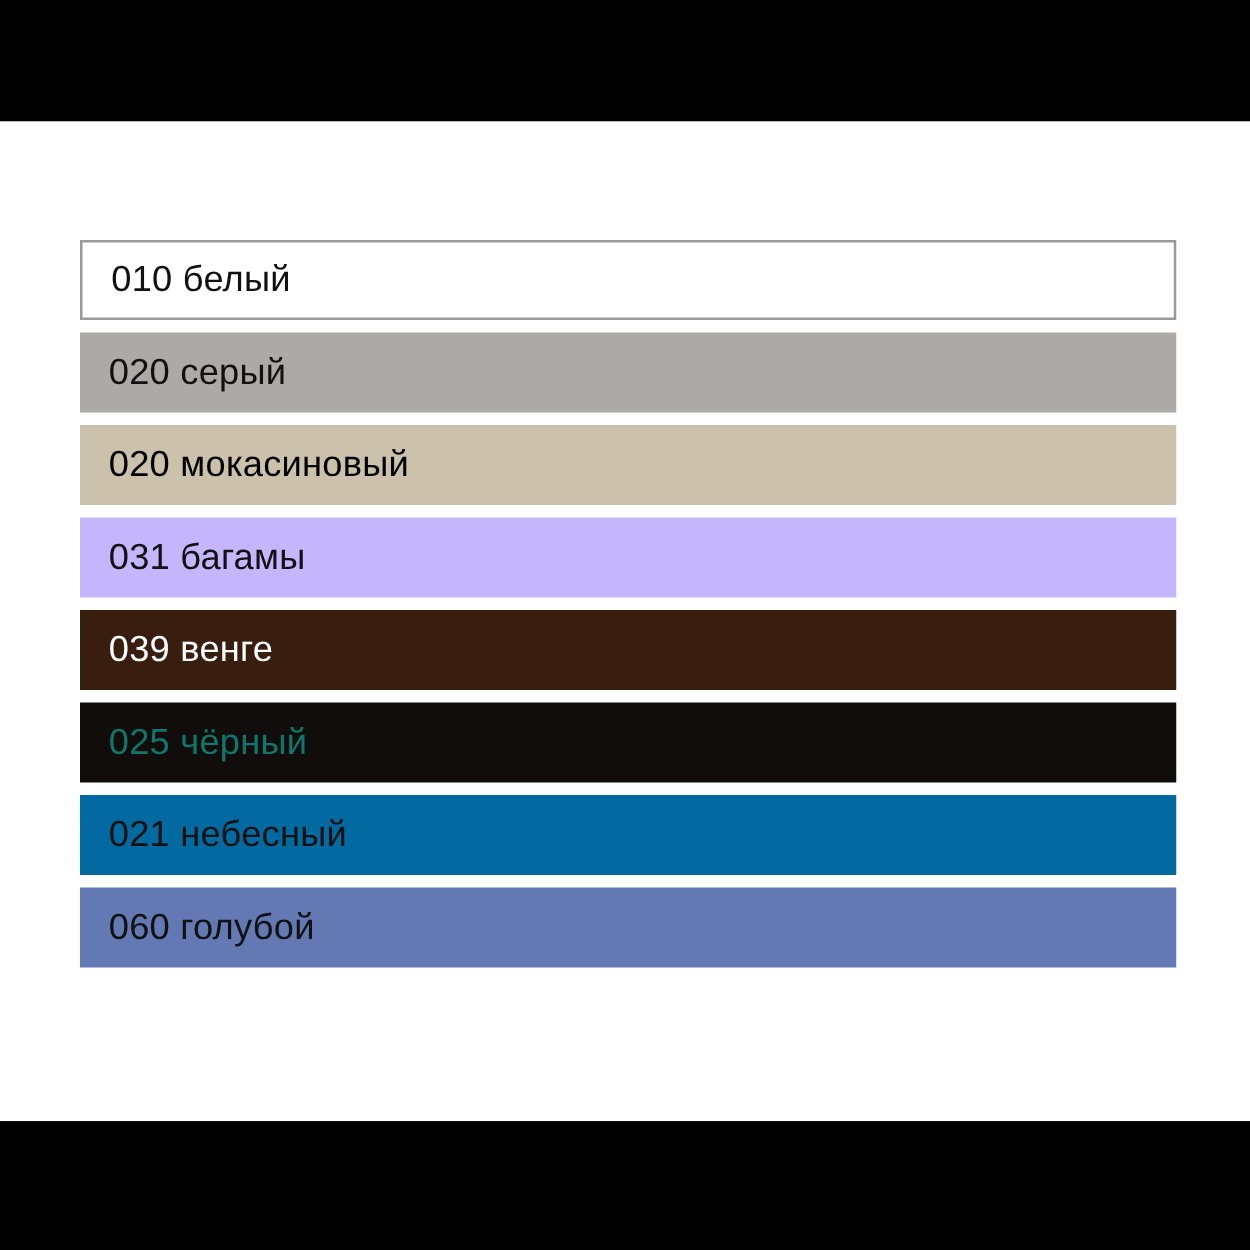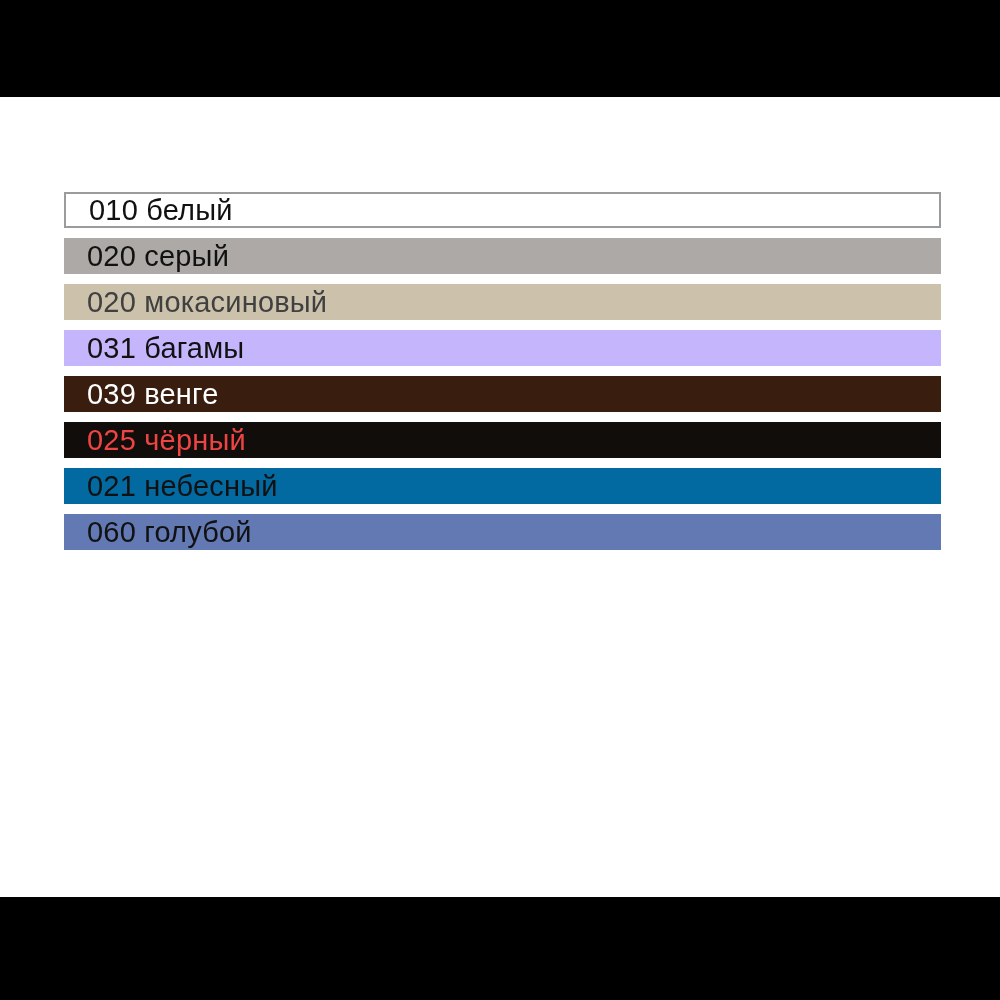--- a/index.html
+++ b/index.html
@@ -39,21 +39,21 @@
 
   #swatch-list {
     position: absolute;
     left: 64px;
     top: 95px;           
     width: 877px;
   }
   .swatch-row {
     position: relative;
     box-sizing: border-box;
-    height: 36px;
+    height: 64px;
     margin-bottom: 10px;
     display: flex;
     align-items: center;
     padding-left: 23px;
   }
   .swatch-row:last-child { margin-bottom: 0; }
   .swatch-label {
     font-size: 29px;
     line-height: 1;
     letter-spacing: 0.2px;
@@ -73,30 +73,30 @@
 
   <div id="stage">
     <div id="swatch-list">
         <div class="swatch-row bordered" style="background: rgb(255, 255, 255); border-color: rgb(155, 155, 155);">
           <span class="swatch-label" style="color: rgb(17, 17, 17);">010 белый</span>
         </div>
         <div class="swatch-row" style="background: rgb(173, 169, 166);">
           <span class="swatch-label" style="color: rgb(17, 17, 17);">020 серый</span>
         </div>
         <div class="swatch-row" style="background: rgb(204, 194, 171);">
-          <span class="swatch-label" style="color: #404040;">020 мокасиновый</span>
+          <span class="swatch-label" style="color: #000000;">020 мокасиновый</span>
         </div>
         <div class="swatch-row" style="background: #c4b5fd;">
           <span class="swatch-label" style="color: rgb(17, 17, 17);">031 багамы</span>
         </div>
         <div class="swatch-row" style="background: rgb(57, 29, 15);">
           <span class="swatch-label" style="color: rgb(255, 255, 255);">039 венге</span>
         </div>
         <div class="swatch-row" style="background: rgb(17, 13, 10);">
-          <span class="swatch-label" style="color: #ef4444;">025 чёрный</span>
+          <span class="swatch-label" style="color: #0f766e;">025 чёрный</span>
         </div>
         <div class="swatch-row" style="background: #0369a1;">
           <span class="swatch-label" style="color: rgb(17, 17, 17);">021 небесный</span>
         </div>
         <div class="swatch-row" style="background: rgb(99, 121, 179);">
           <span class="swatch-label" style="color: rgb(17, 17, 17);">060 голубой</span>
         </div>
       </div>
   </div>
 

